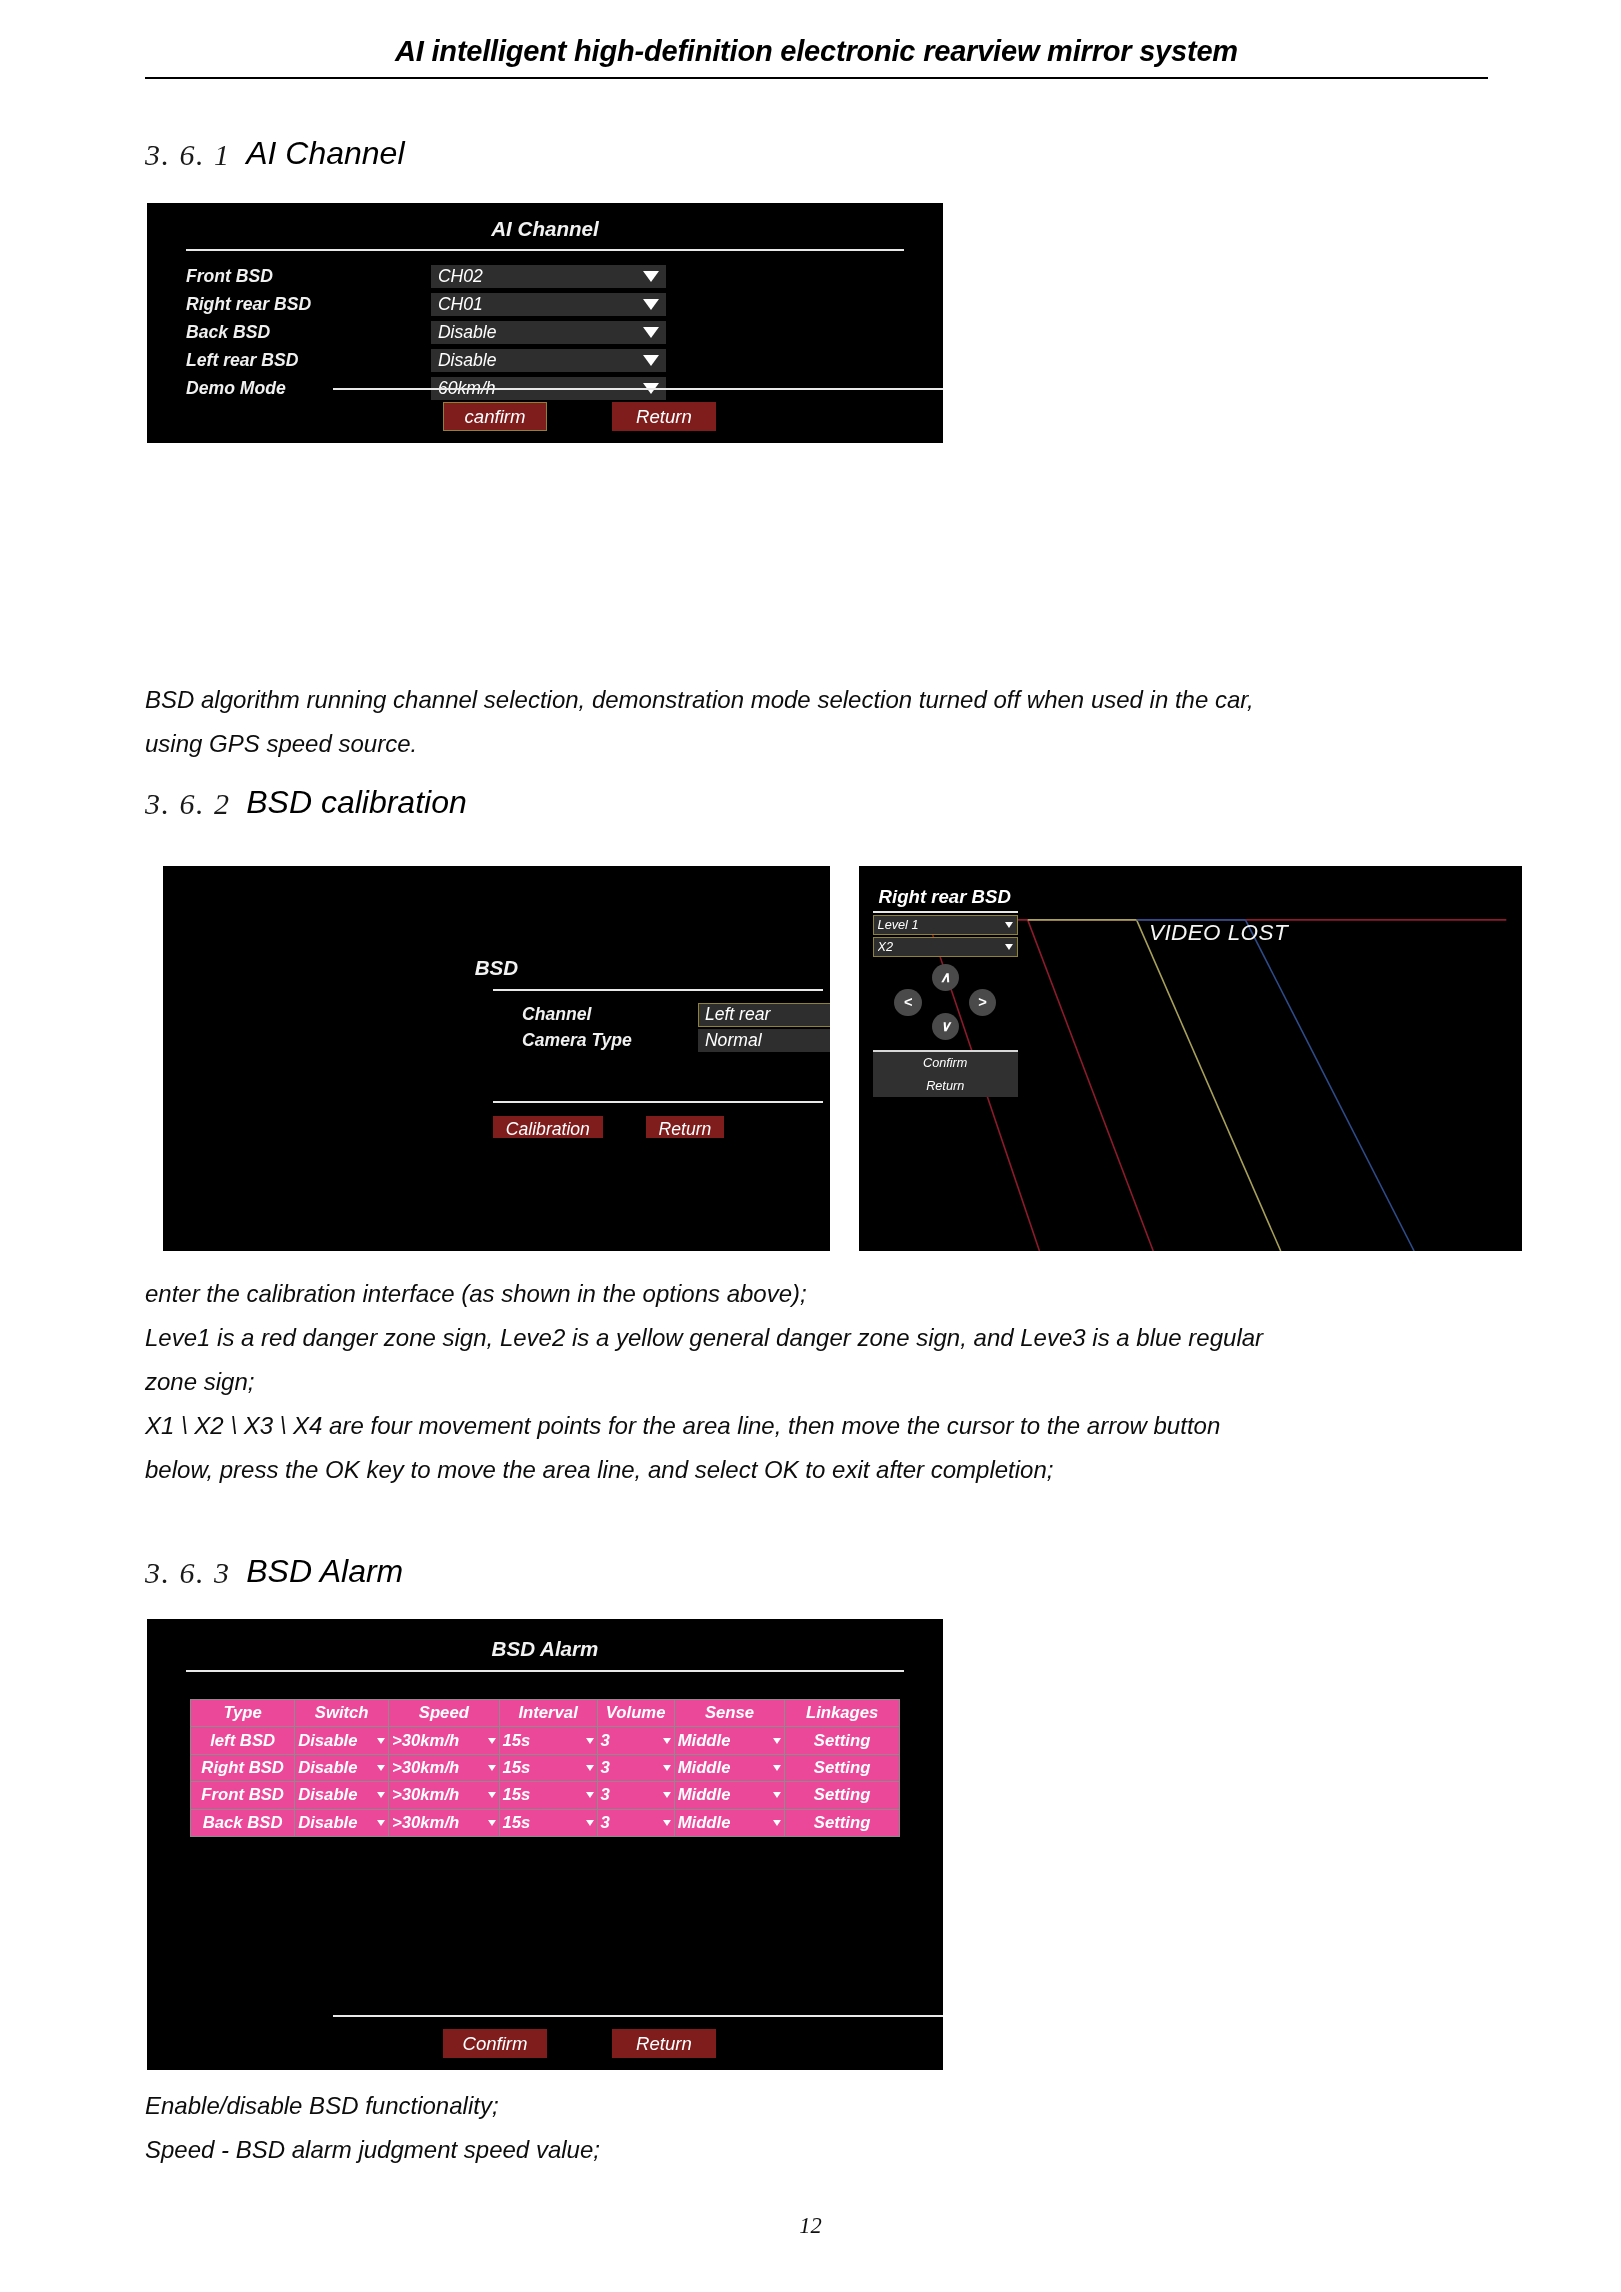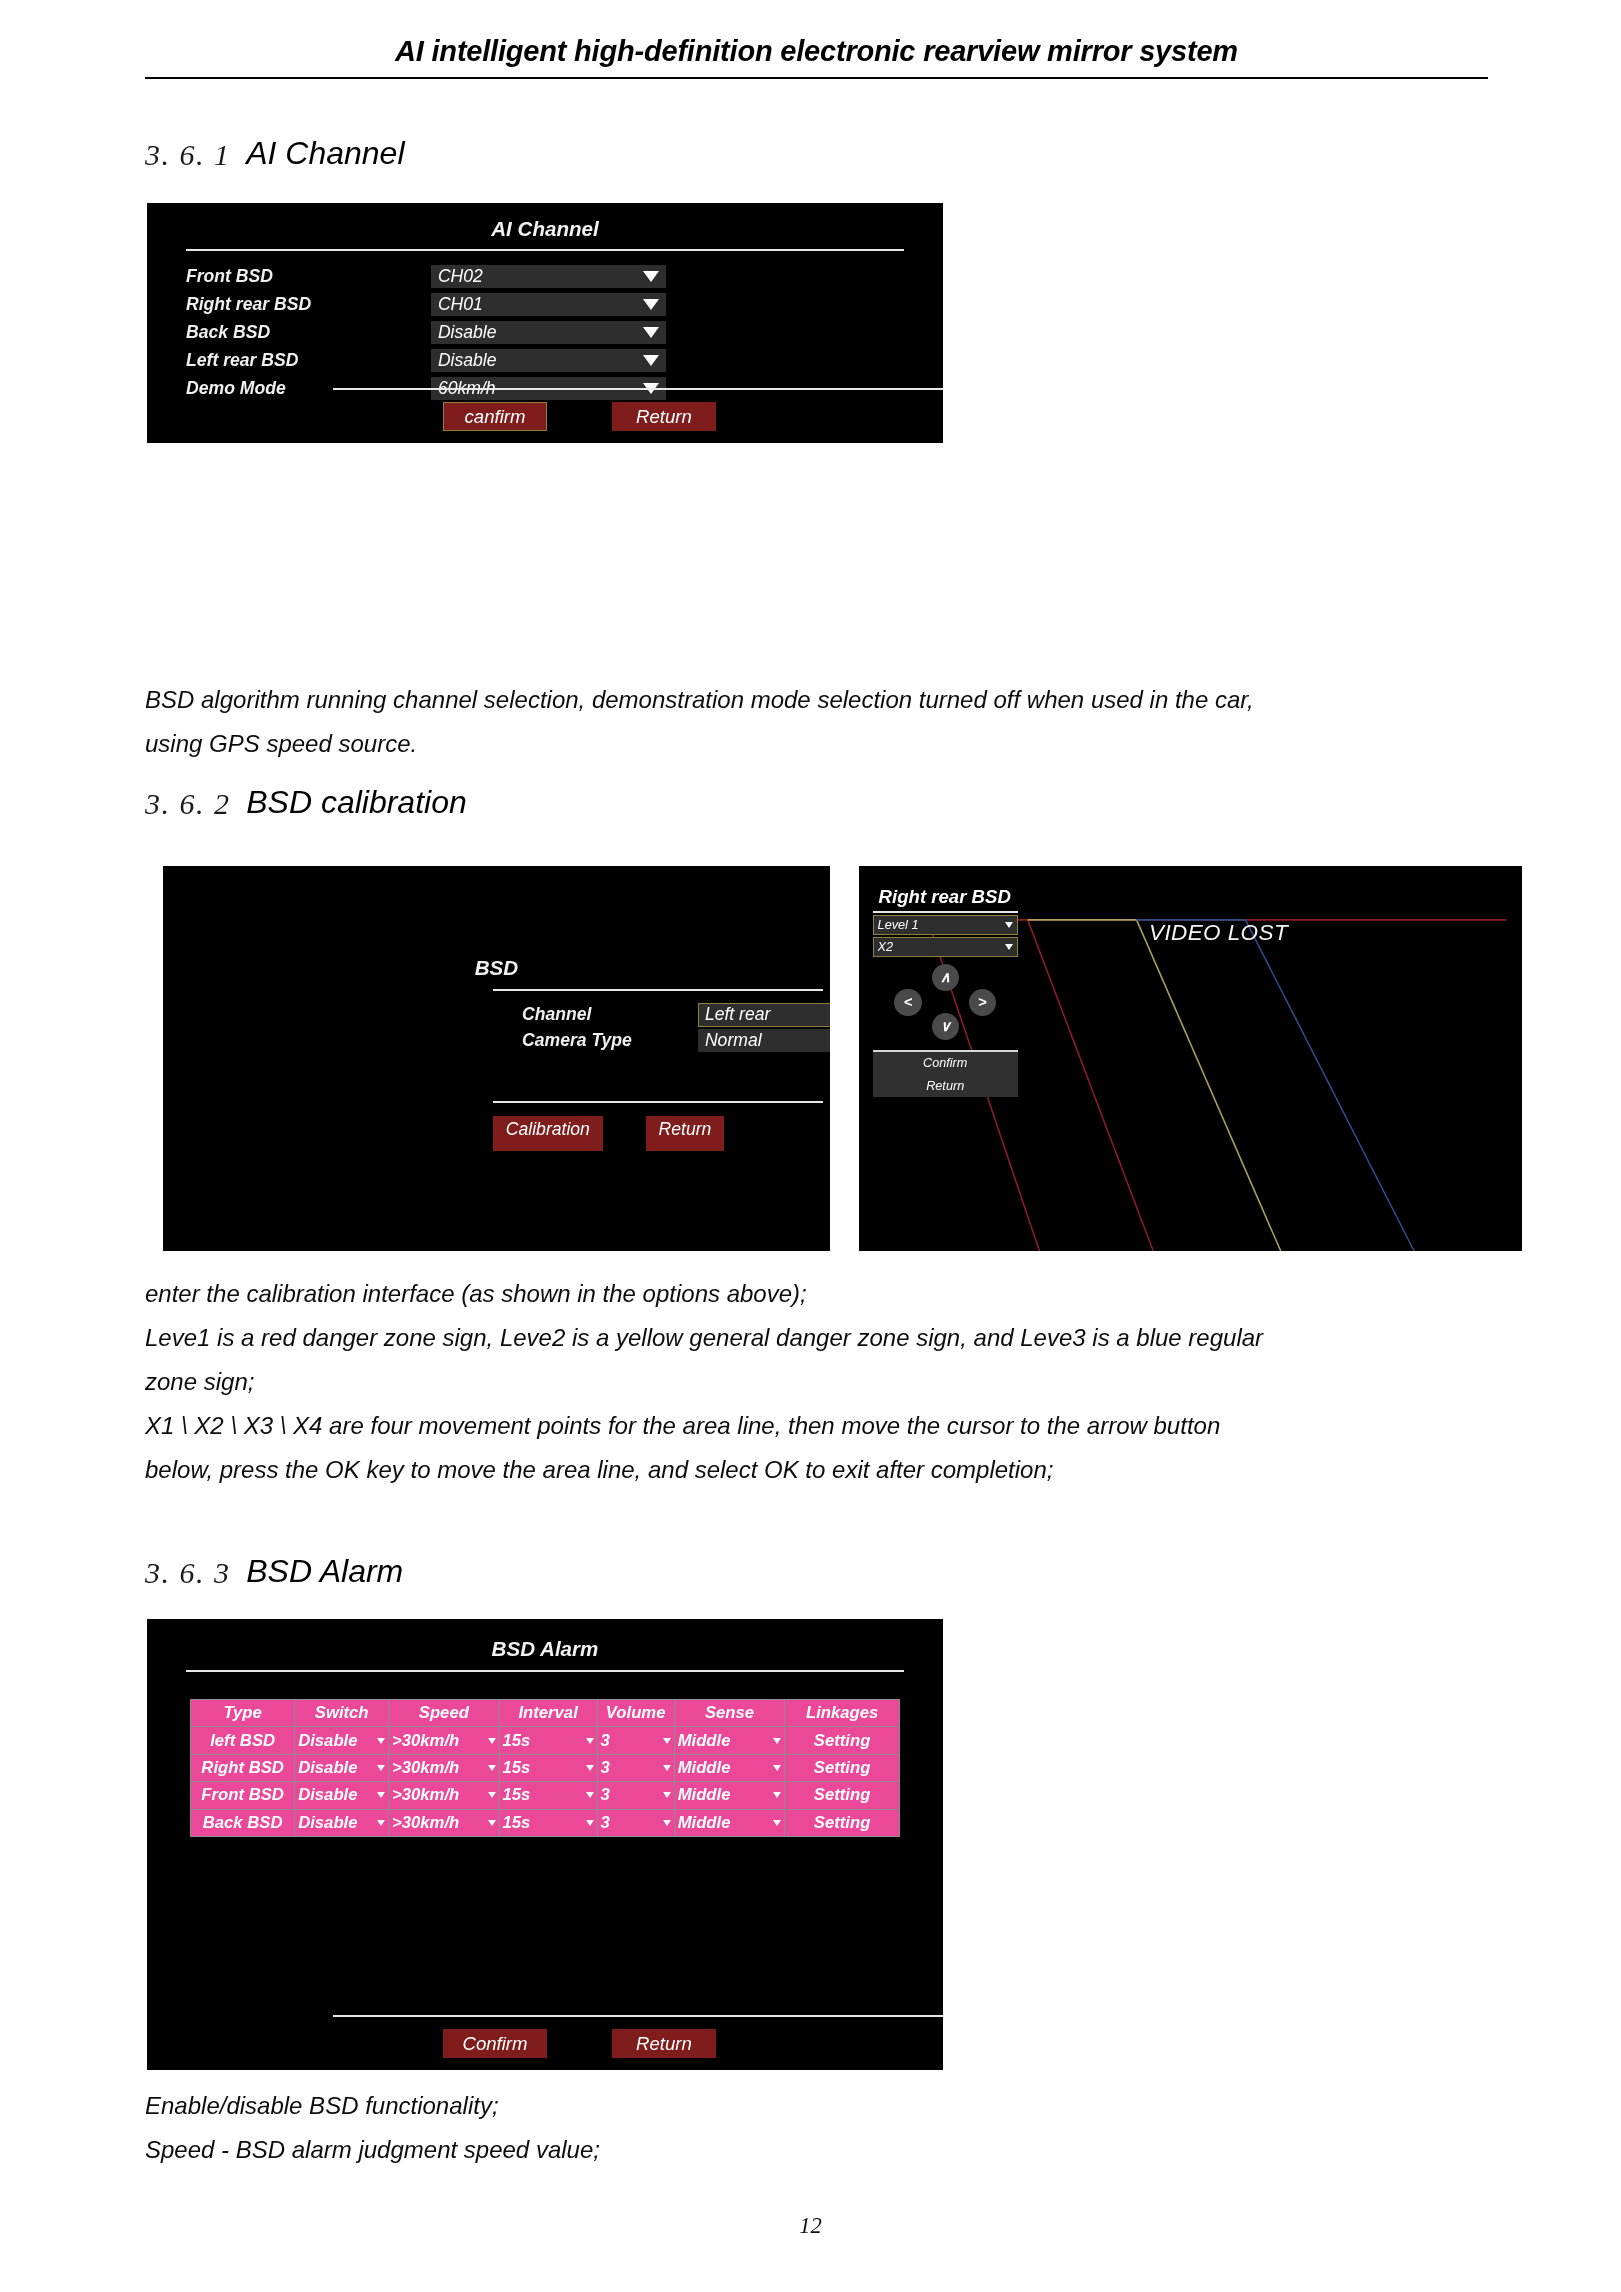--- a/index.html
+++ b/index.html
@@ -145,21 +145,21 @@
   
   #panel-bsd { left: 163px; top: 866px; width: 667px; height: 385px; }
   #panel-bsd .osd-title { font-size: 20.6px; position: absolute; left: 0; top: 90px; width: 100%; }
   #panel-bsd .b-hr-top { position: absolute; left: 330px; top: 123px; width: 330px; }
   #panel-bsd .b-rows { position: absolute; left: 330px; top: 136px; margin-left: 29px; }
   #panel-bsd .row { height: 25.5px; }
   #panel-bsd .lbl { width: 176px; font-size: 17.6px; }
   #panel-bsd .select { width: 181px; height: 23.5px; padding: 0 5.9px; font-size: 17.6px; }
   #panel-bsd .b-hr-bot { position: absolute; left: 330px; top: 235px; width: 330px; }
   #panel-bsd .b-btns { position: absolute; left: 330px; top: 250px; display: flex; gap: 43px; }
-  #panel-bsd .btn { height: 35px; line-height: 25.5px; font-size: 17.6px; padding: 0 11.8px; }
+  #panel-bsd .btn { height: 22px; line-height: 25.5px; font-size: 17.6px; padding: 0 11.8px; }
 
   
   #panel-cal { left: 859px; top: 866px; width: 663px; height: 385px; }
   #cal-overlay { position: absolute; left: 0; top: 0; width: 100%; height: 100%; }
   #panel-cal .cal-title {
     position: absolute; left: 19.6px; top: 19.6px;
     font-size: 18.6px; font-weight: bold; color: #ffffff;
   }
   #panel-cal .cal-underline { position: absolute; left: 13.7px; top: 45px; width: 145px; height: 2px; background:#e8e8e8; }
   #panel-cal .cal-selects { position: absolute; left: 13.7px; top: 49px; width: 140px; }

